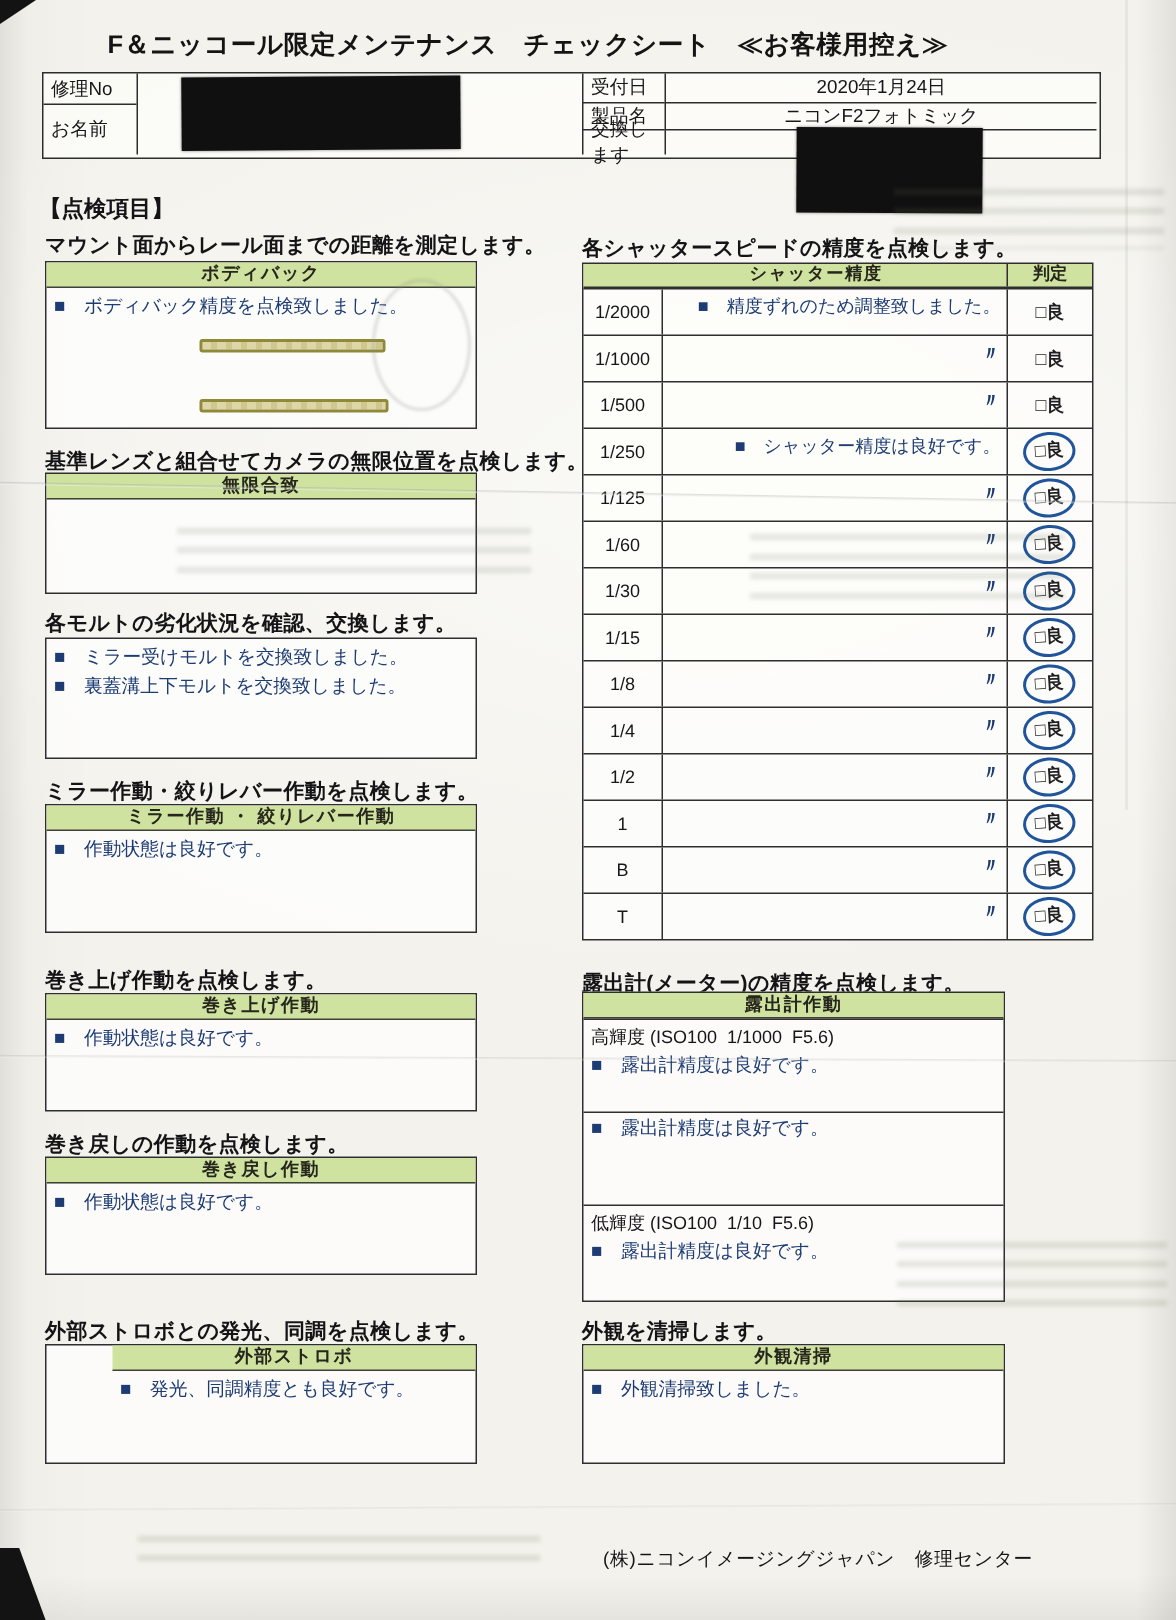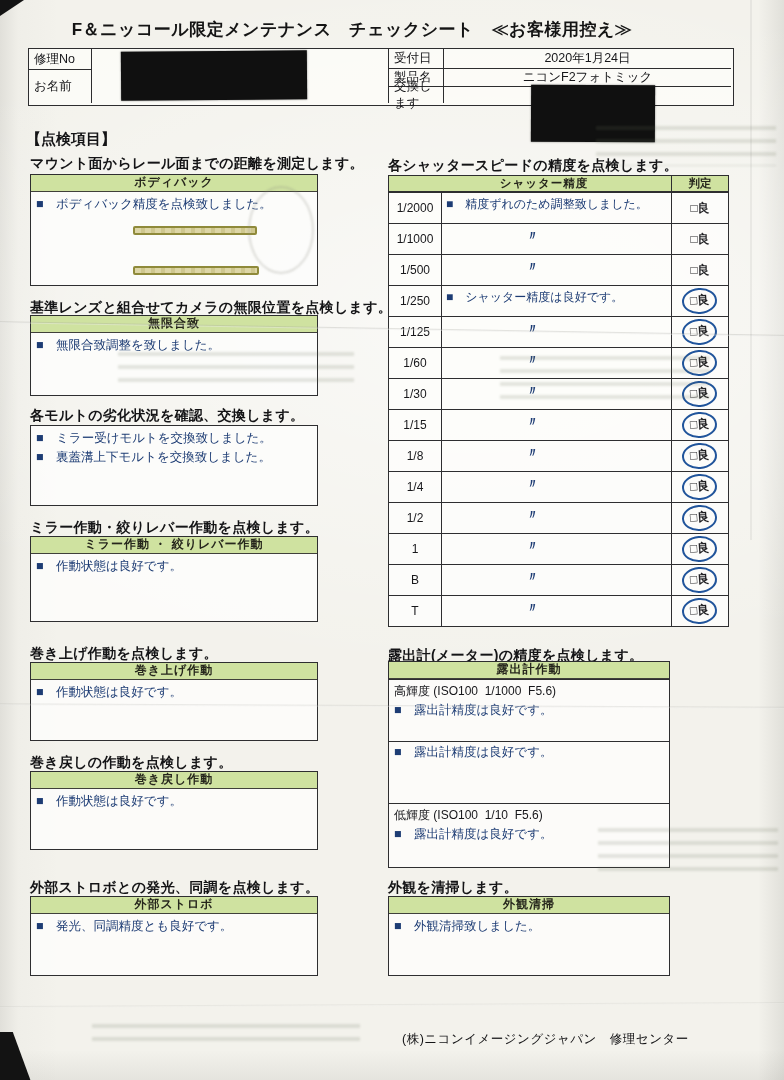--- a/index.html
+++ b/index.html
@@ -29,21 +29,21 @@
   .box-items{padding:3px 5px;}
   .item{font-size:12.5px;color:#1d3c74;line-height:1.55;white-space:pre-wrap;}
   
   .stable{left:388px;top:175px;width:341px;height:452px;border:1.7px solid #2e2e30;box-sizing:border-box;display:flex;flex-direction:column;background:rgba(253,253,251,0.9);}
   .shead{display:flex;height:15px;background:#cfe2a0;border-bottom:1.3px solid #2e2e30;}
   .shead .h1{flex:1;text-align:center;font-size:11.5px;font-weight:bold;color:#26261c;line-height:15px;letter-spacing:1px;padding-left:28px;}
   .shead .h2{width:56px;border-left:1.3px solid #2e2e30;text-align:center;font-size:11.5px;font-weight:bold;color:#26261c;line-height:15px;}
   .srow{flex:1;display:flex;border-top:1.3px solid #2e2e30;}
   .srow:first-of-type{border-top:none;}
   .c-speed{width:52px;border-right:1.3px solid #2e2e30;display:flex;align-items:center;justify-content:center;font-size:12px;color:#17171a;}
-  .c-comment{flex:1;overflow:hidden;}
+  .c-comment{flex:1;overflow:hidden;text-align:right;}
   .cmt{display:block;font-size:12px;color:#1d3c74;padding:3px 4px 0;white-space:pre-wrap;}
   .cmt.ditto{padding-left:84px;font-size:13px;font-weight:bold;}
   .c-judge{width:56px;border-left:1.3px solid #2e2e30;display:flex;align-items:center;justify-content:center;}
   .judge{font-size:12px;font-weight:600;color:#1f1f22;white-space:nowrap;}
   .judge.circled{border:2.6px solid #20549b;border-radius:50%;padding:2px 6px 3px;transform:rotate(-4deg);}
   
   .mrow{box-sizing:border-box;border-top:1.3px solid #2e2e30;}
   .mrow:first-of-type{border-top:none;}
   .m-cond{font-size:12px;color:#16161a;padding:3px 5px 0;white-space:pre-wrap;}
   
@@ -88,23 +88,20 @@
         <div class="item">■　ボディバック精度を点検致しました。</div>
       </div>
   </div>
   <div class="abs artifact hl-bar" style="left:133px;top:226px;width:124px;height:9px;"></div>
   <div class="abs artifact hl-bar" style="left:133px;top:266px;width:126px;height:9px;"></div>
   <div class="abs artifact ghost-circle" style="left:248px;top:186px;width:62px;height:84px;"></div>
 
   <div class="abs sec-heading" style="left:30px;top:299px;">基準レンズと組合せてカメラの無限位置を点検します。</div>
   <div class="abs box" style="left:30px;top:315px;width:288px;height:81px;">
     <div class="box-bar">無限合致</div>
-    <div class="box-items">
-        <div class="item">■　無限合致調整を致しました。</div>
-      </div>
   </div>
 
   <div class="abs sec-heading" style="left:30px;top:407px;">各モルトの劣化状況を確認、交換します。</div>
   <div class="abs box" style="left:30px;top:425px;width:288px;height:81px;">
     <div class="box-items">
       <div class="item">■　ミラー受けモルトを交換致しました。</div>
       <div class="item">■　裏蓋溝上下モルトを交換致しました。</div>
     </div>
   </div>
 
@@ -126,21 +123,21 @@
 
   <div class="abs sec-heading" style="left:30px;top:754px;">巻き戻しの作動を点検します。</div>
   <div class="abs box" style="left:30px;top:771px;width:288px;height:79px;">
     <div class="box-bar">巻き戻し作動</div>
     <div class="box-items">
         <div class="item">■　作動状態は良好です。</div>
       </div>
   </div>
 
   <div class="abs sec-heading" style="left:30px;top:879px;">外部ストロボとの発光、同調を点検します。</div>
-  <div class="abs box" style="left:30px;top:896px;width:288px;height:80px;">
+  <div class="abs box" style="left:30px;top:896px;width:288px;height:80px;padding-left:44px;">
     <div class="box-bar">外部ストロボ</div>
     <div class="box-items">
         <div class="item">■　発光、同調精度とも良好です。</div>
       </div>
   </div>
 
   <div class="abs sec-heading" style="left:388px;top:157px;">各シャッタースピードの精度を点検します。</div>
   <div class="abs stable">
     <div class="shead">
       <div class="h1">シャッター精度</div>

